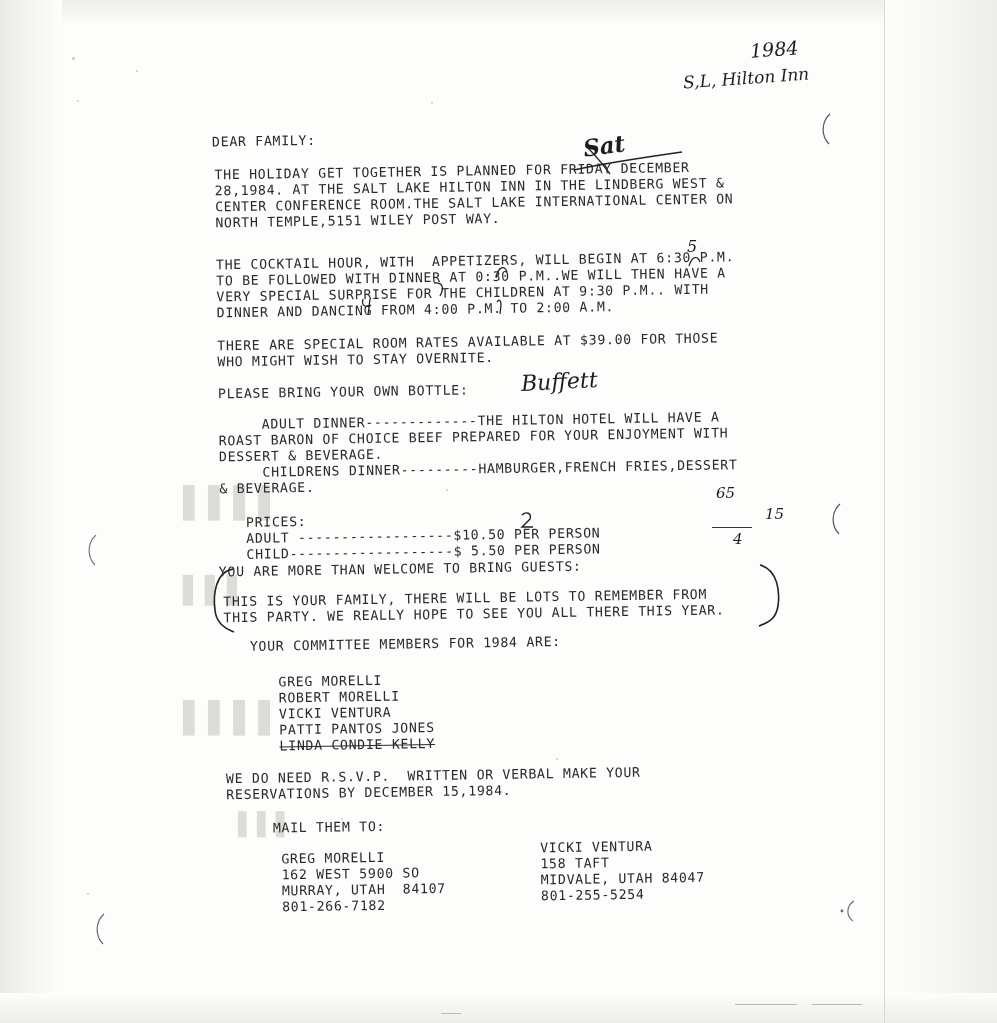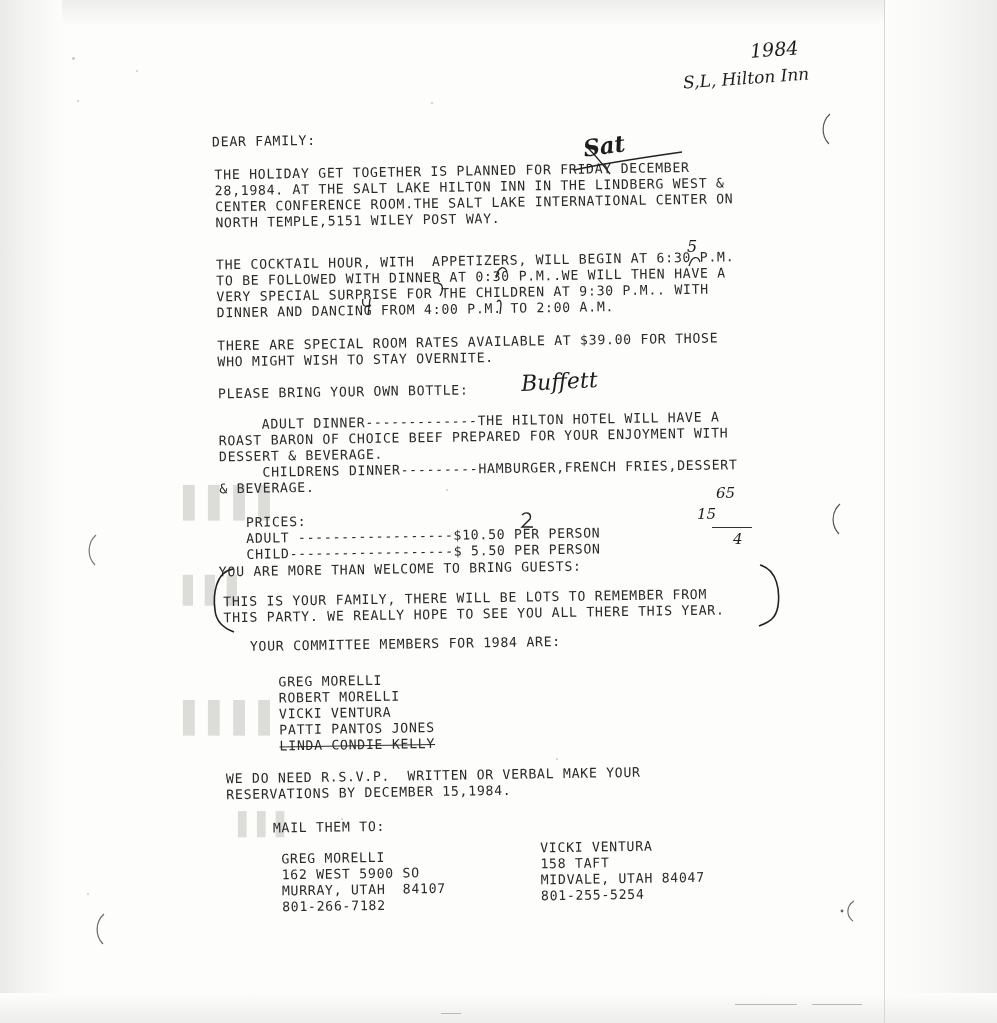--- a/index.html
+++ b/index.html
@@ -213,21 +213,21 @@
     <path d="M5,6 C7,3 9,4 9,9 L8,18" stroke="#222" stroke-width="1.3" fill="none"></path>
   </svg>
 
   <div class="hw" style="left:521px; top:369px; font-size:22px; transform:rotate(-3deg);">Buffett</div>
 
   <svg class="scribble" style="left:518px; top:509px;" width="20" height="22">
     <path d="M4,6 C8,2 14,4 12,10 L4,18 L15,18" stroke="#222" stroke-width="1.4" fill="none"></path>
   </svg>
 
   <div class="hw" style="left:716px; top:484px; font-size:15px;">65</div>
-  <div class="hw" style="left:697px; top:505px; font-size:15px;">15</div>
+  <div class="hw" style="left:765px; top:505px; font-size:15px;">15</div>
   <div class="dash-bottom" style="left:712px; top:527px; width:40px; background:#333;"></div>
   <div class="hw" style="left:733px; top:530px; font-size:15px;">4</div>
 
   <svg class="scribble" style="left:203px; top:566px;" width="40" height="70">
     <path d="M30,3 C12,6 10,30 12,44 C13,56 20,62 31,66" stroke="#222" stroke-width="1.6" fill="none"></path>
   </svg>
   <svg class="scribble" style="left:754px; top:562px;" width="40" height="70">
     <path d="M6,3 C24,8 26,30 24,44 C22,56 16,60 5,64" stroke="#222" stroke-width="1.6" fill="none"></path>
   </svg>
 

